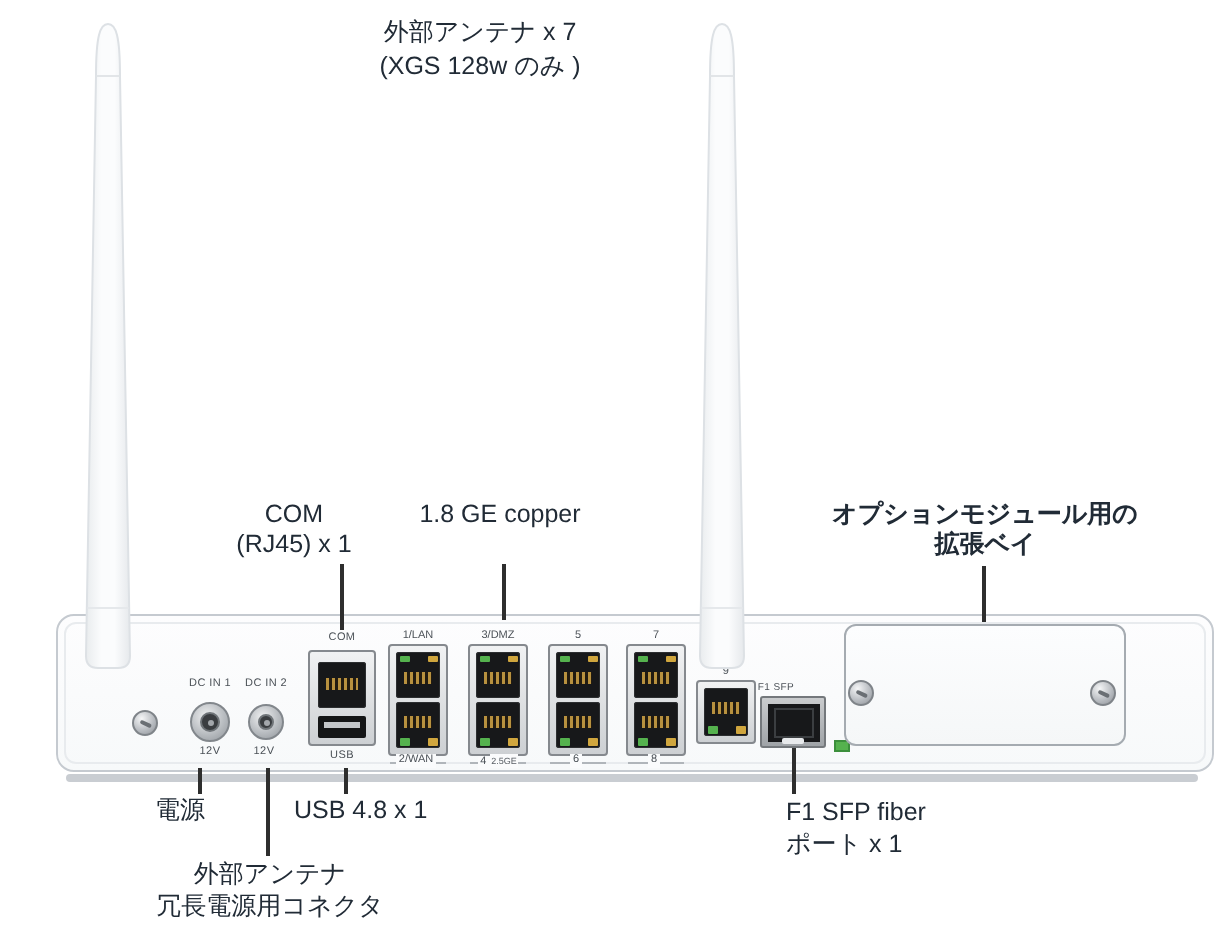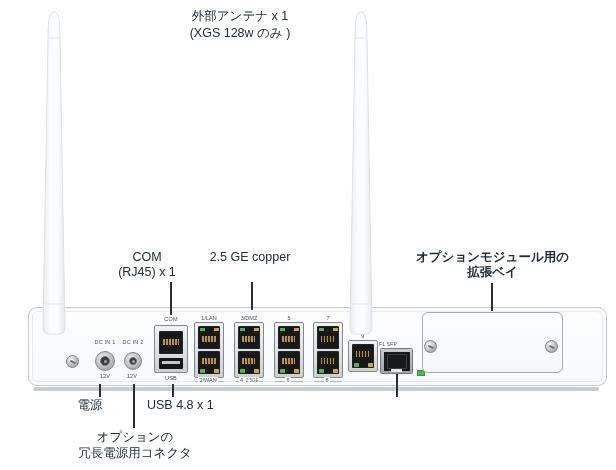--- a/index.html
+++ b/index.html
@@ -121,21 +121,21 @@
   #bay { position:absolute; left:422px; top:312px; width:141px; height:61px;
     border:1.2px solid #a5abb1; border-radius:6px; box-sizing:border-box;
     background:linear-gradient(180deg,#fcfdfe,#f5f7f8); z-index:2; }
 </style>
 </head>
 <body>
 
 <div class="canvas">
 
   <div class="callout center" id="title">
-    <span class="ln">外部アンテナ x 1</span>
+    <span class="ln">外部アンテナ x 7</span>
     <span class="ln">(XGS 128w のみ )</span>
   </div>
 
   <svg class="antenna" id="antenna-left" width="28" height="332" viewBox="0 0 28 332">
     <defs>
       <linearGradient id="agA" x1="0" y1="0" x2="1" y2="0">
         <stop offset="0" stop-color="#e9ecee"></stop>
           <stop offset="0.35" stop-color="#fbfcfd"></stop>
         <stop offset="0.65" stop-color="#fbfcfd"></stop>
           <stop offset="1" stop-color="#e6e9ec"></stop>
@@ -284,31 +284,35 @@
   <div class="lead" id="lead-power"></div>
   <div class="lead" id="lead-red"></div>
   <div class="lead" id="lead-usb"></div>
   <div class="lead" id="lead-sfp"></div>
 
   <div class="callout center" id="co-com">
     <span class="ln">COM</span>
     <span class="ln">(RJ45) x 1</span>
   </div>
   <div class="callout center" id="co-copper">
-    <span class="ln">2.5 GE copper</span>
+    <span class="ln">1.8 GE copper</span>
   </div>
   <div class="callout center" id="co-bay">
     <span class="ln">オプションモジュール用の</span>
     <span class="ln">拡張ベイ</span>
   </div>
 
   <div class="callout center" id="co-power">
     <span class="ln">電源</span>
   </div>
   <div class="callout" id="co-usb">
     <span class="ln">USB 4.8 x 1</span>
   </div>
   <div class="callout center" id="co-redundant">
-    <span class="ln">オプションの</span>
+    <span class="ln">外部アンテナ</span>
     <span class="ln">冗長電源用コネクタ</span>
   </div>
+  <div class="callout" id="co-sfp">
+    <span class="ln">F1 SFP fiber</span>
+    <span class="ln">ポート x 1</span>
+  </div>
 
 </div>
 
 </body></html>

